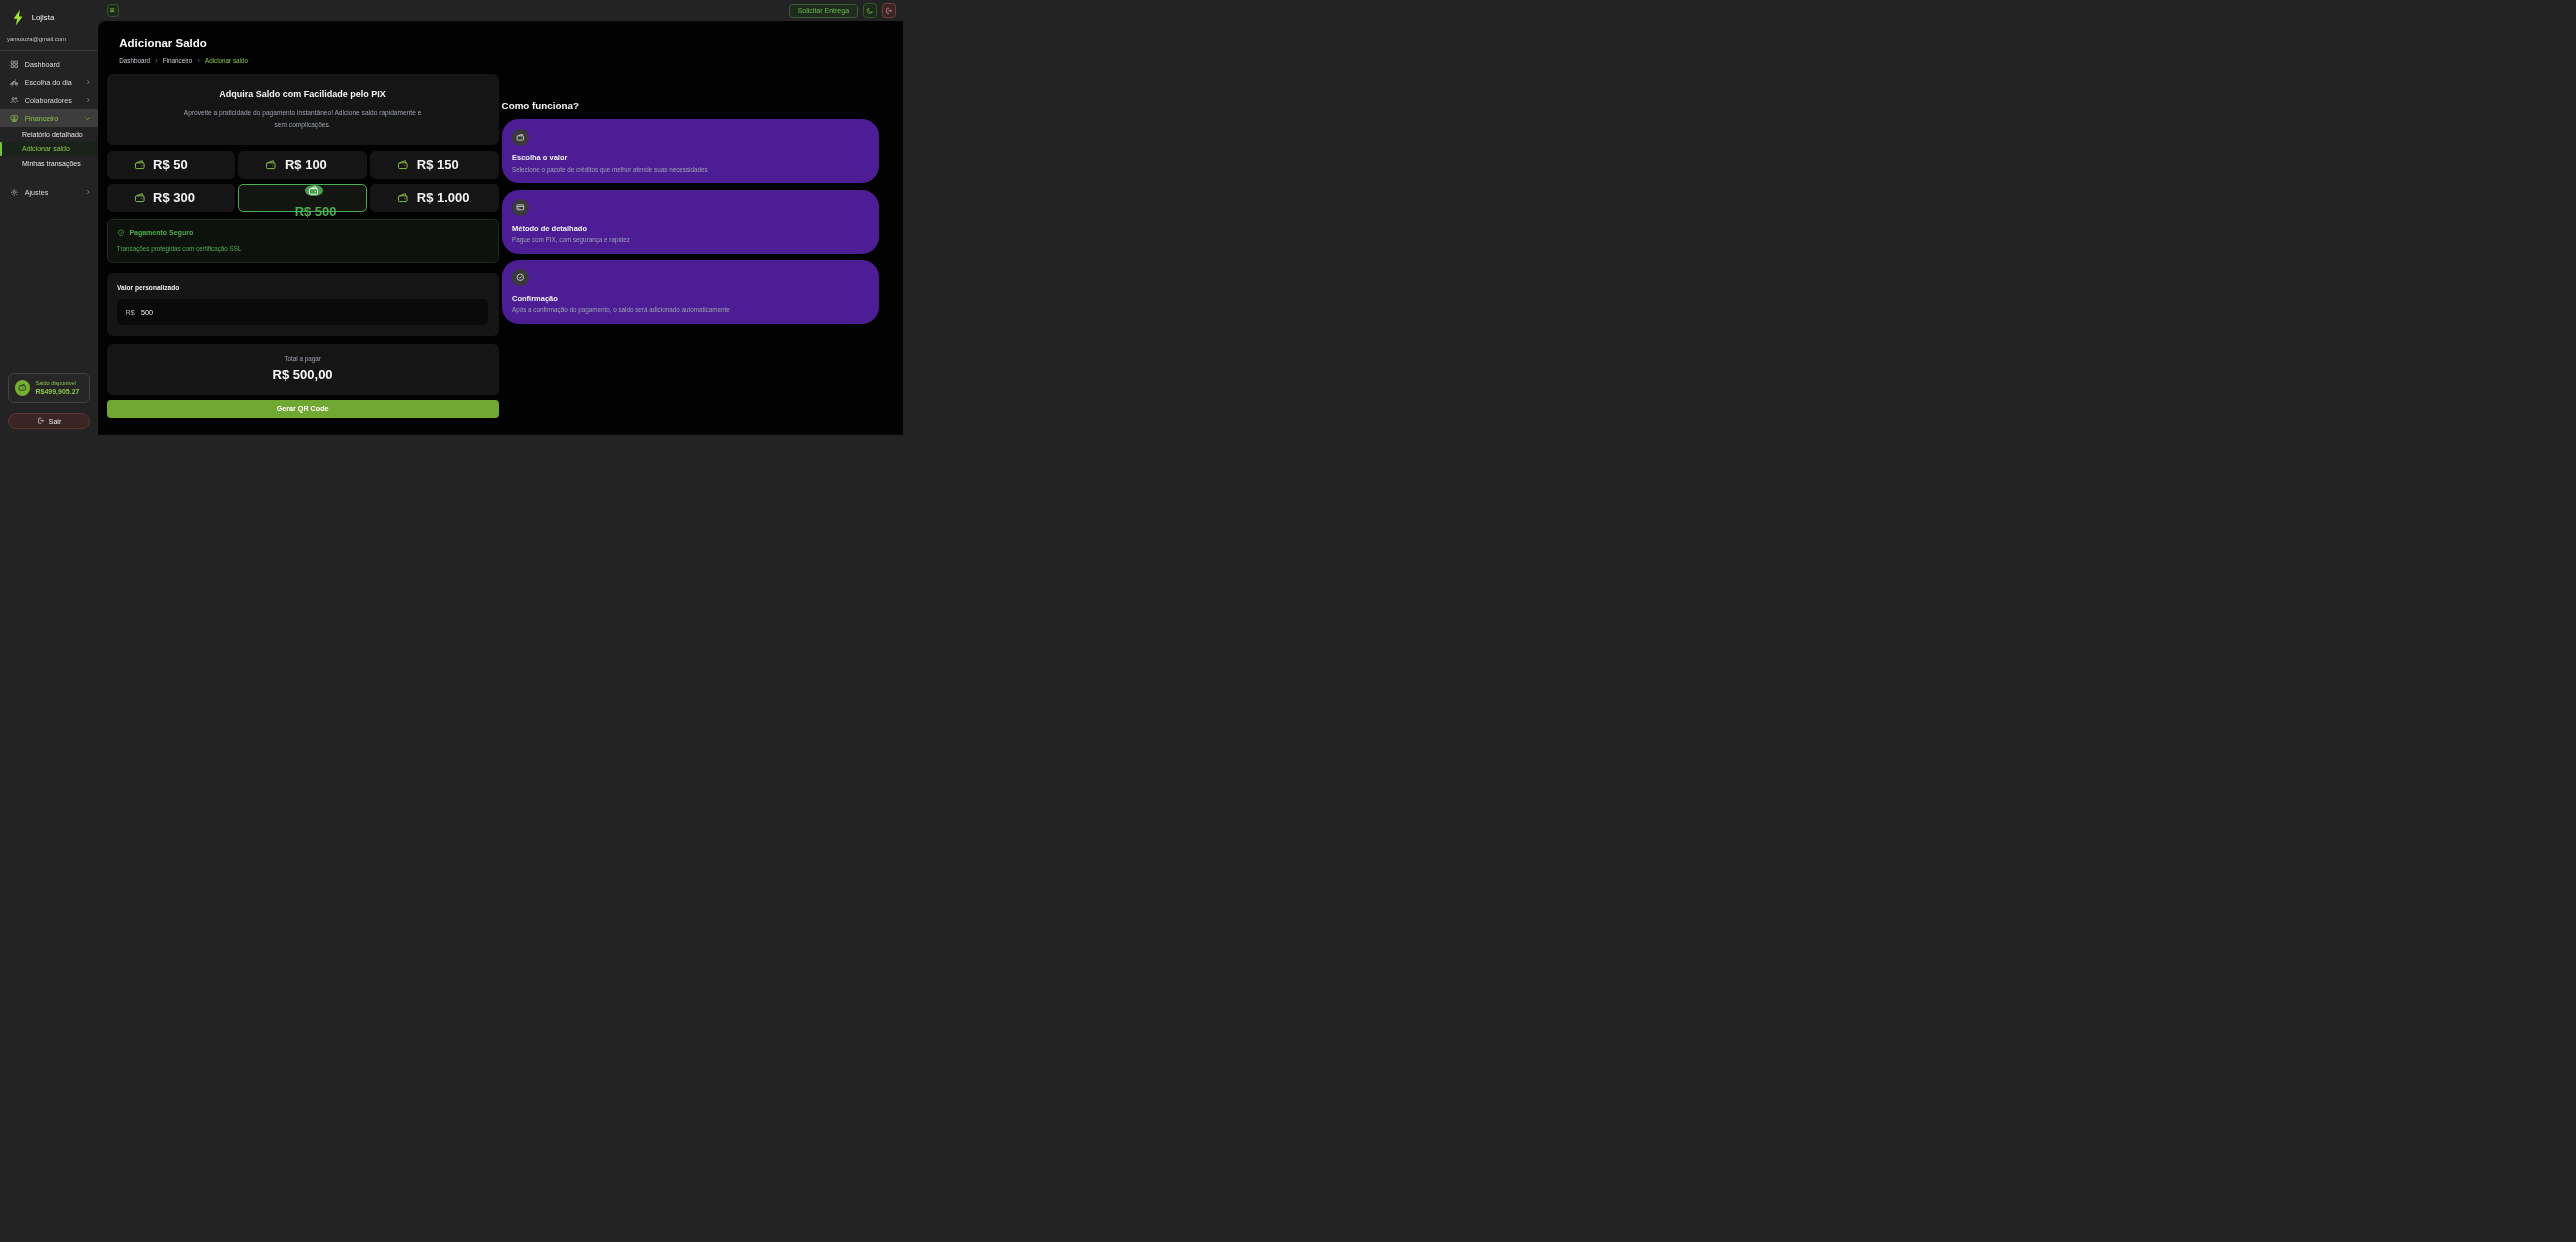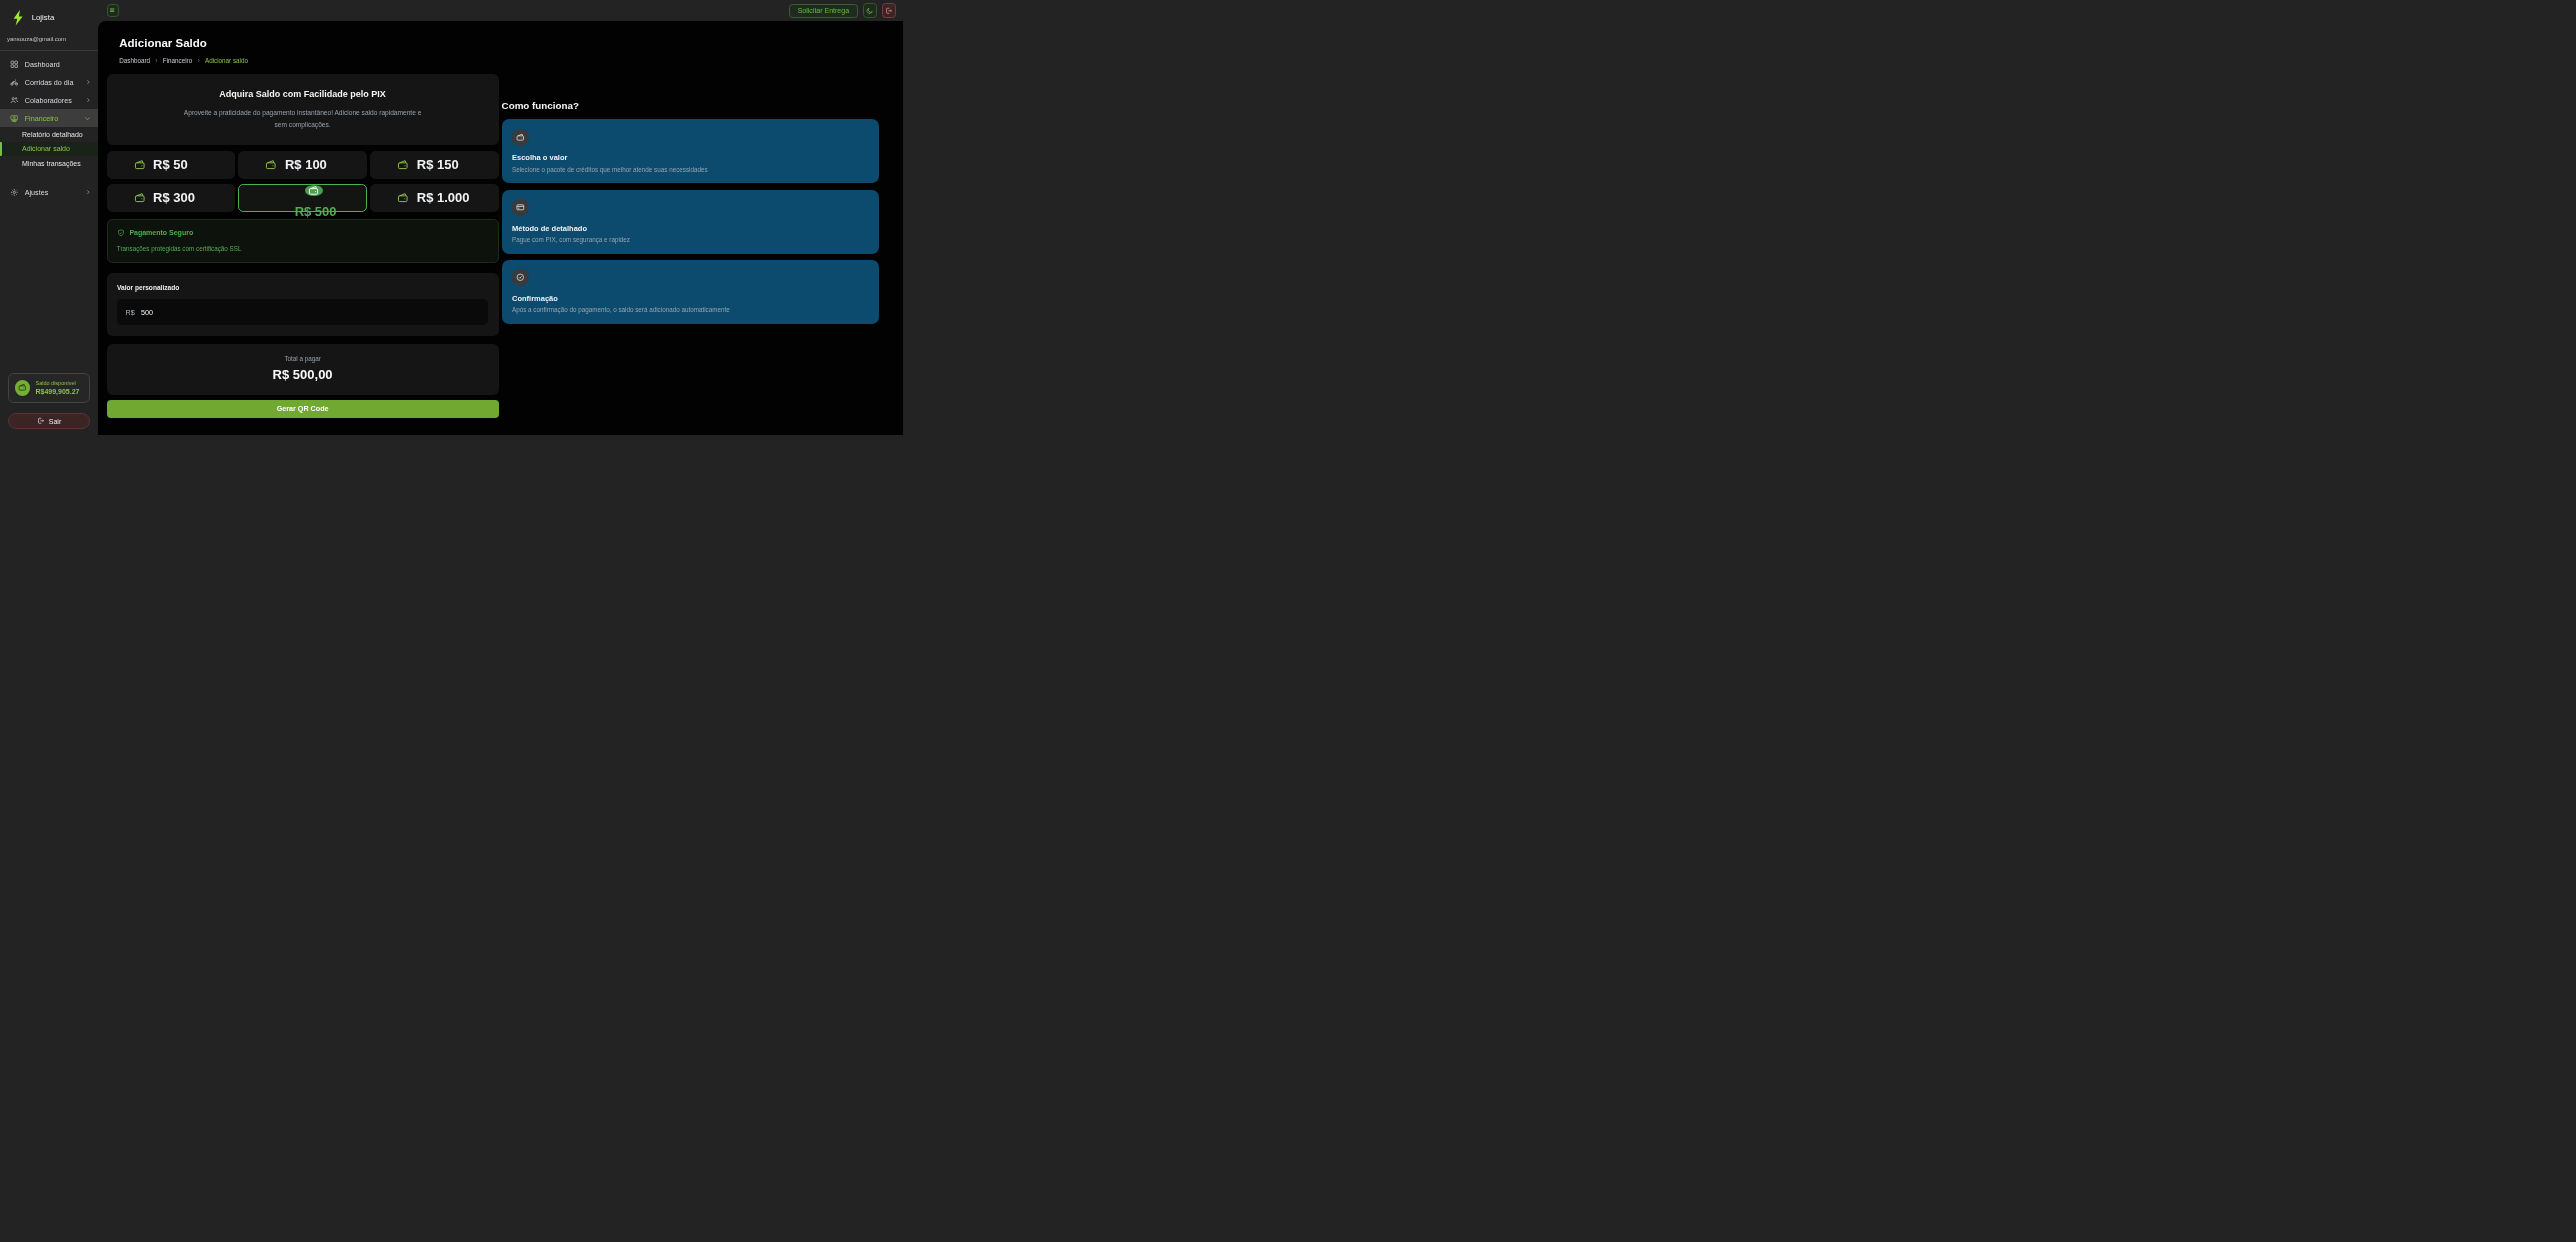--- a/index.html
+++ b/index.html
@@ -138,21 +138,21 @@
   .total-label { font-size:6.3px; color:#9aa1ad; }
   .total-value { font-size:13px; font-weight:bold; color:#fafafa; margin-top:5.2px; }
 
   .cta-btn {
     margin-top:5.8px; width:100%; height:17.3px; border:none; border-radius:4px;
     background:#71a831; color:#ffffff; font-size:7.2px; font-weight:bold;
     font-family:inherit; cursor:pointer;
   }
 
   .how-title { font-size:9.8px; font-weight:bold; color:#f5f6f7; }
-  .step-card { background:#0c4a6e; border-radius:7px; padding:9.2px 10.4px 10.4px; margin-top:6.3px; }
+  .step-card { background:#4c1d95; border-radius:17px; padding:9.2px 10.4px 10.4px; margin-top:6.3px; }
   .step-card.first { margin-top:8.6px; }
   .step-circle {
     width:17.3px; height:17.3px; border-radius:50%; background:#3a3a3a;
     display:flex; align-items:center; justify-content:center; color:#f2f3f5;
   }
   .step-title { margin-top:7.5px; font-size:7.5px; font-weight:bold; color:#f2f3f5; }
   .step-desc { margin-top:3.5px; font-size:6.3px; color:#9aa3ad; }
 </style>
 </head>
 <body>
@@ -183,21 +183,21 @@
 
     <div class="mi">
       <span class="mico">
         <svg width="8.6" height="8.6" viewBox="0 0 24 24" fill="none" stroke="currentColor" stroke-width="2">
             <circle cx="5.5" cy="17" r="3.2"></circle>
             <circle cx="18.5" cy="17" r="3.2"></circle>
             <path d="M5.5 17l3.5-7h5.5l4 7M9 10l3 7"></path>
             <circle cx="15" cy="5.5" r="1.4" fill="currentColor" stroke="none"></circle>
           </svg>
       </span>
-      <span class="lbl">Corridas do dia</span>
+      <span class="lbl">Escolha do dia</span>
       <span class="chev">
         <svg width="6.3" height="6.3" viewBox="0 0 24 24" fill="none" stroke="currentColor" stroke-width="2.4">
             <path d="M9 5l7 7-7 7"></path>
           </svg>
       </span>
     </div>
 
     <div class="mi">
       <span class="mico">
         <svg width="8.6" height="8.6" viewBox="0 0 24 24" fill="none" stroke="currentColor" stroke-width="2">

